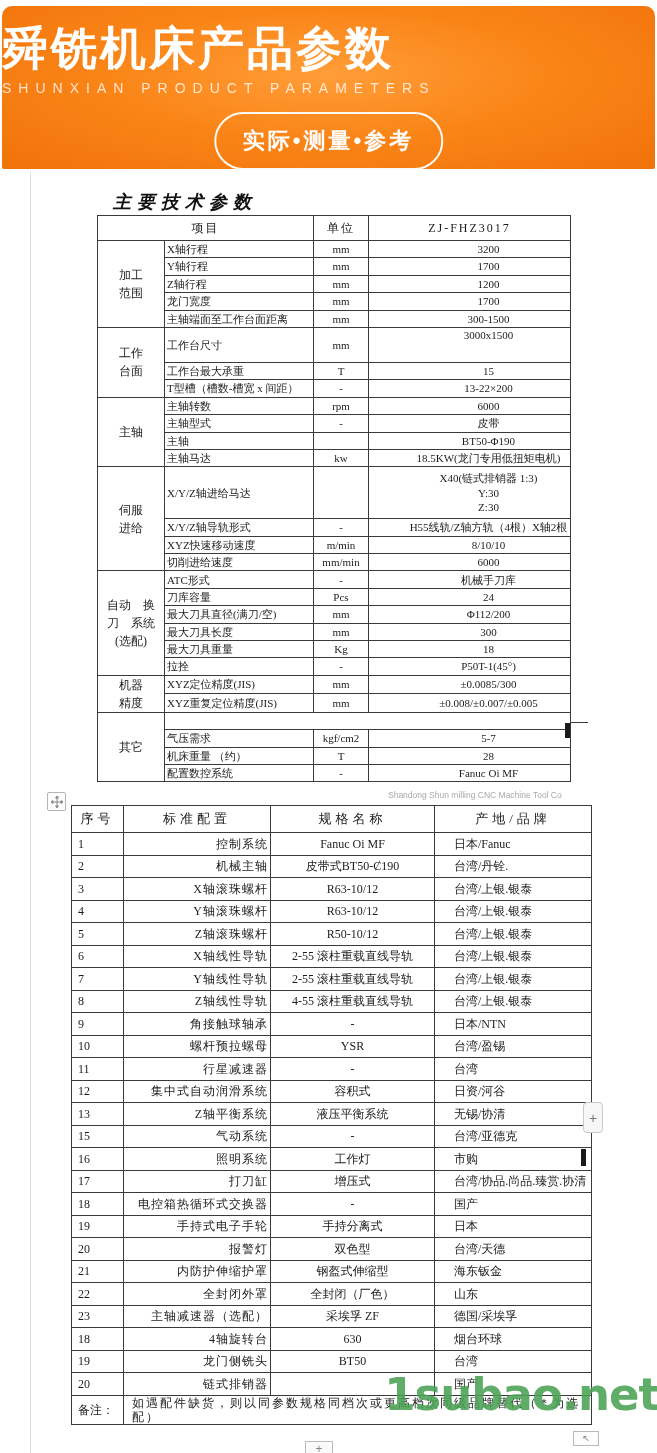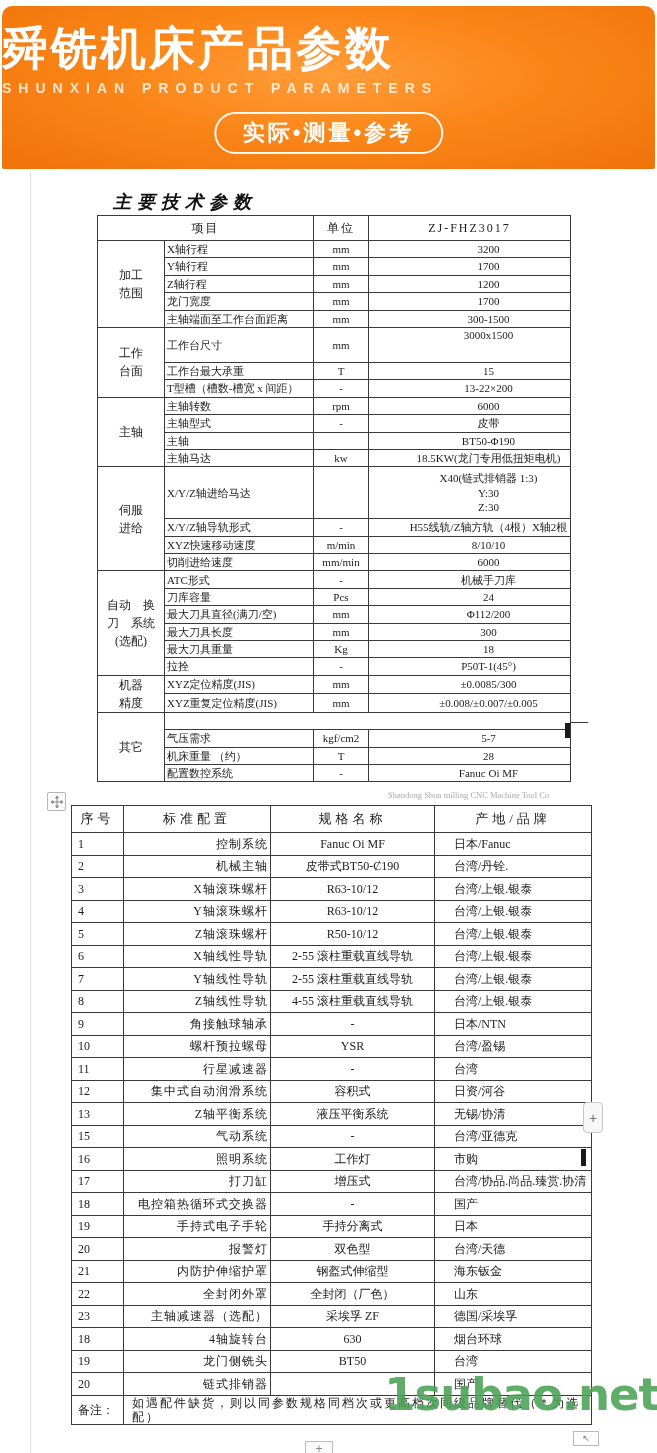--- a/index.html
+++ b/index.html
@@ -16,26 +16,26 @@
     background:radial-gradient(ellipse at 50% 42%, #ff9d38 0%, #fa8517 48%, #f0720a 100%);
     text-align:left;
     font-family:"Liberation Sans","DejaVu Sans",sans-serif;
   }
   .banner-title{
     position:absolute;top:12px;left:0;right:0;
     font-size:46px;font-weight:bold;color:#ffffff;letter-spacing:3px;
   }
   .banner-subtitle{
     position:absolute;top:74px;left:0;right:17px;
-    font-size:14px;color:rgba(255,255,255,0.78);letter-spacing:7px;font-weight:bold;
+    font-size:14px;color:rgba(255,255,255,0.78);letter-spacing:7px;font-weight:normal;
   }
   .banner-badge{
     position:absolute;top:106px;left:50%;transform:translateX(-50%);
     border:2px solid rgba(255,255,255,0.95);border-radius:999px;
-    padding:4px 27px;font-size:22px;font-weight:bold;color:#ffffff;letter-spacing:3px;
+    padding:12px 27px;font-size:22px;font-weight:bold;color:#ffffff;letter-spacing:3px;
     white-space:nowrap;
   }
   
   .left-line{position:absolute;left:30px;top:172px;width:1px;height:1281px;background:#dedede;}
   
   .t1-title{
     position:absolute;left:113px;top:190px;
     font-size:18px;font-weight:bold;font-style:italic;letter-spacing:6px;color:#111;
   }
   
@@ -57,21 +57,21 @@
   #t2 td{padding:0 2px;line-height:1.2;}
   #t2 td.no{padding-left:6px;text-align:left;}
   #t2 td.cfg{padding-left:8px;text-align:right;letter-spacing:1px;font-family:Liberation Serif, serif;}
   #t2 td.spec{text-align:center;}
   #t2 td.brand{padding-left:19px;text-align:left;}
   #t2 tr.noterow{height:24px;}
   #t2 td.note{padding-left:8px;text-align:left;letter-spacing:2px;}
   
   .wm-company{
     position:absolute;left:388px;top:790px;width:170px;
-    font-family:Liberation Serif, serif;
+    font-family:Liberation Sans, sans-serif;
     font-size:8.5px;color:#aaaaaa;white-space:nowrap;
   }
   .wm-site{
     position:absolute;right:-2px;top:1368px;
     font-family:"DejaVu Sans","Liberation Sans",sans-serif;
     font-size:45px;font-weight:bold;letter-spacing:-1px;
     opacity:0.88;z-index:9;white-space:nowrap;
   }
   
   .move-handle{

